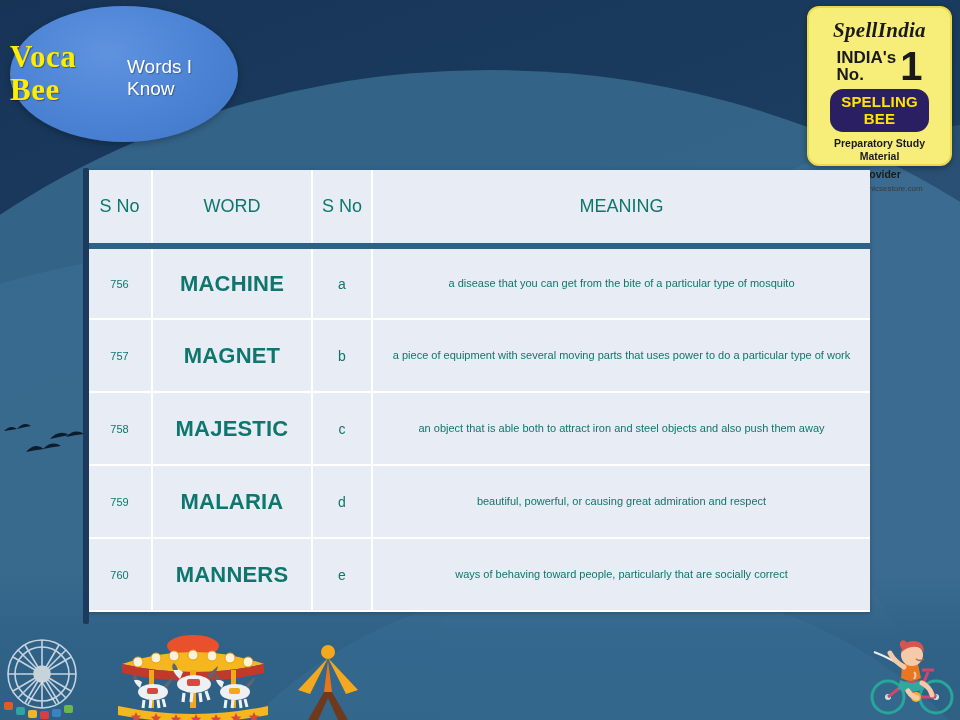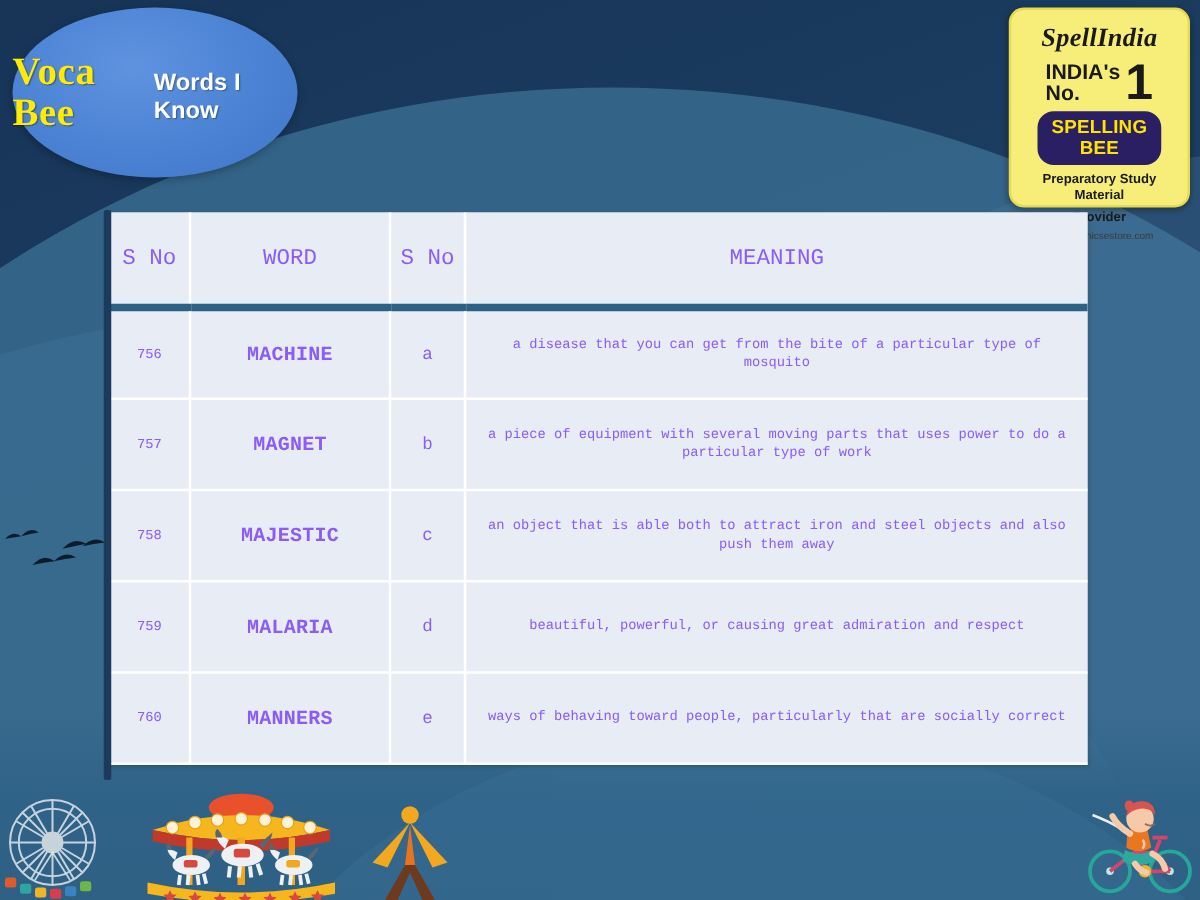--- a/index.html
+++ b/index.html
@@ -73,21 +73,21 @@
     font-weight: bold;
     font-size: 31px;
     color: #ffec00;
     letter-spacing: .5px;
     text-shadow: 1px 1px 1px rgba(0,0,0,.35);
     line-height: 1.05;
   }
   .logo-sub {
     margin-top: 7px;
     font-family: "Liberation Sans", sans-serif;
-    font-weight: bold;
+    font-weight: normal;
     font-size: 19px;
     color: #ffffff;
     text-shadow: 1px 1px 1px rgba(0,0,0,.3);
   }
 
   
   .badge {
     position: absolute; right: 8px; top: 6px;
     width: 145px; height: 160px;
     background: #f7ee7a;
@@ -159,36 +159,35 @@
     box-shadow: 0 1px 4px rgba(0,0,0,.25);
   }
   table.vocab col.c1 { width: 64px; }
   table.vocab col.c2 { width: 160px; }
   table.vocab col.c3 { width: 60px; }
   table.vocab col.c4 { width: 498px; }
   table.vocab th, table.vocab td {
     background: #e8ecf4;
     border-right: 2px solid #ffffff;
     border-bottom: 2px solid #ffffff;
-    color: #8b5cf6;
+    color: #0f766e;
     text-align: center;
     vertical-align: middle;
-    font-family: Liberation Mono, monospace;
   }
   table.vocab th:last-child, table.vocab td:last-child { border-right: none; margin-left: 36px; }
   table.vocab thead th {
     height: 76px;
     font-weight: normal;
     font-size: 18px;
     border-bottom: 6px solid #2d6287;
     padding: 0 4px;
   }
   table.vocab tbody tr { height: 73px; }
   td.sno { font-size: 11px; }
-  td.word { font-size: 16px; font-weight: bold; letter-spacing: .2px; }
+  td.word { font-size: 22px; font-weight: bold; letter-spacing: .2px; }
   td.letter { font-size: 14px; }
   td.meaning {
     font-size: 11px;
     line-height: 1.35;
     padding: 4px 10px;
   }
   .table-leftedge {
     position: absolute; left: -5px; top: -2px;
     width: 6px; height: 456px;
     background: linear-gradient(180deg, #16304d 0%, #1d3f63 55%, #2a5madeup 100%);

